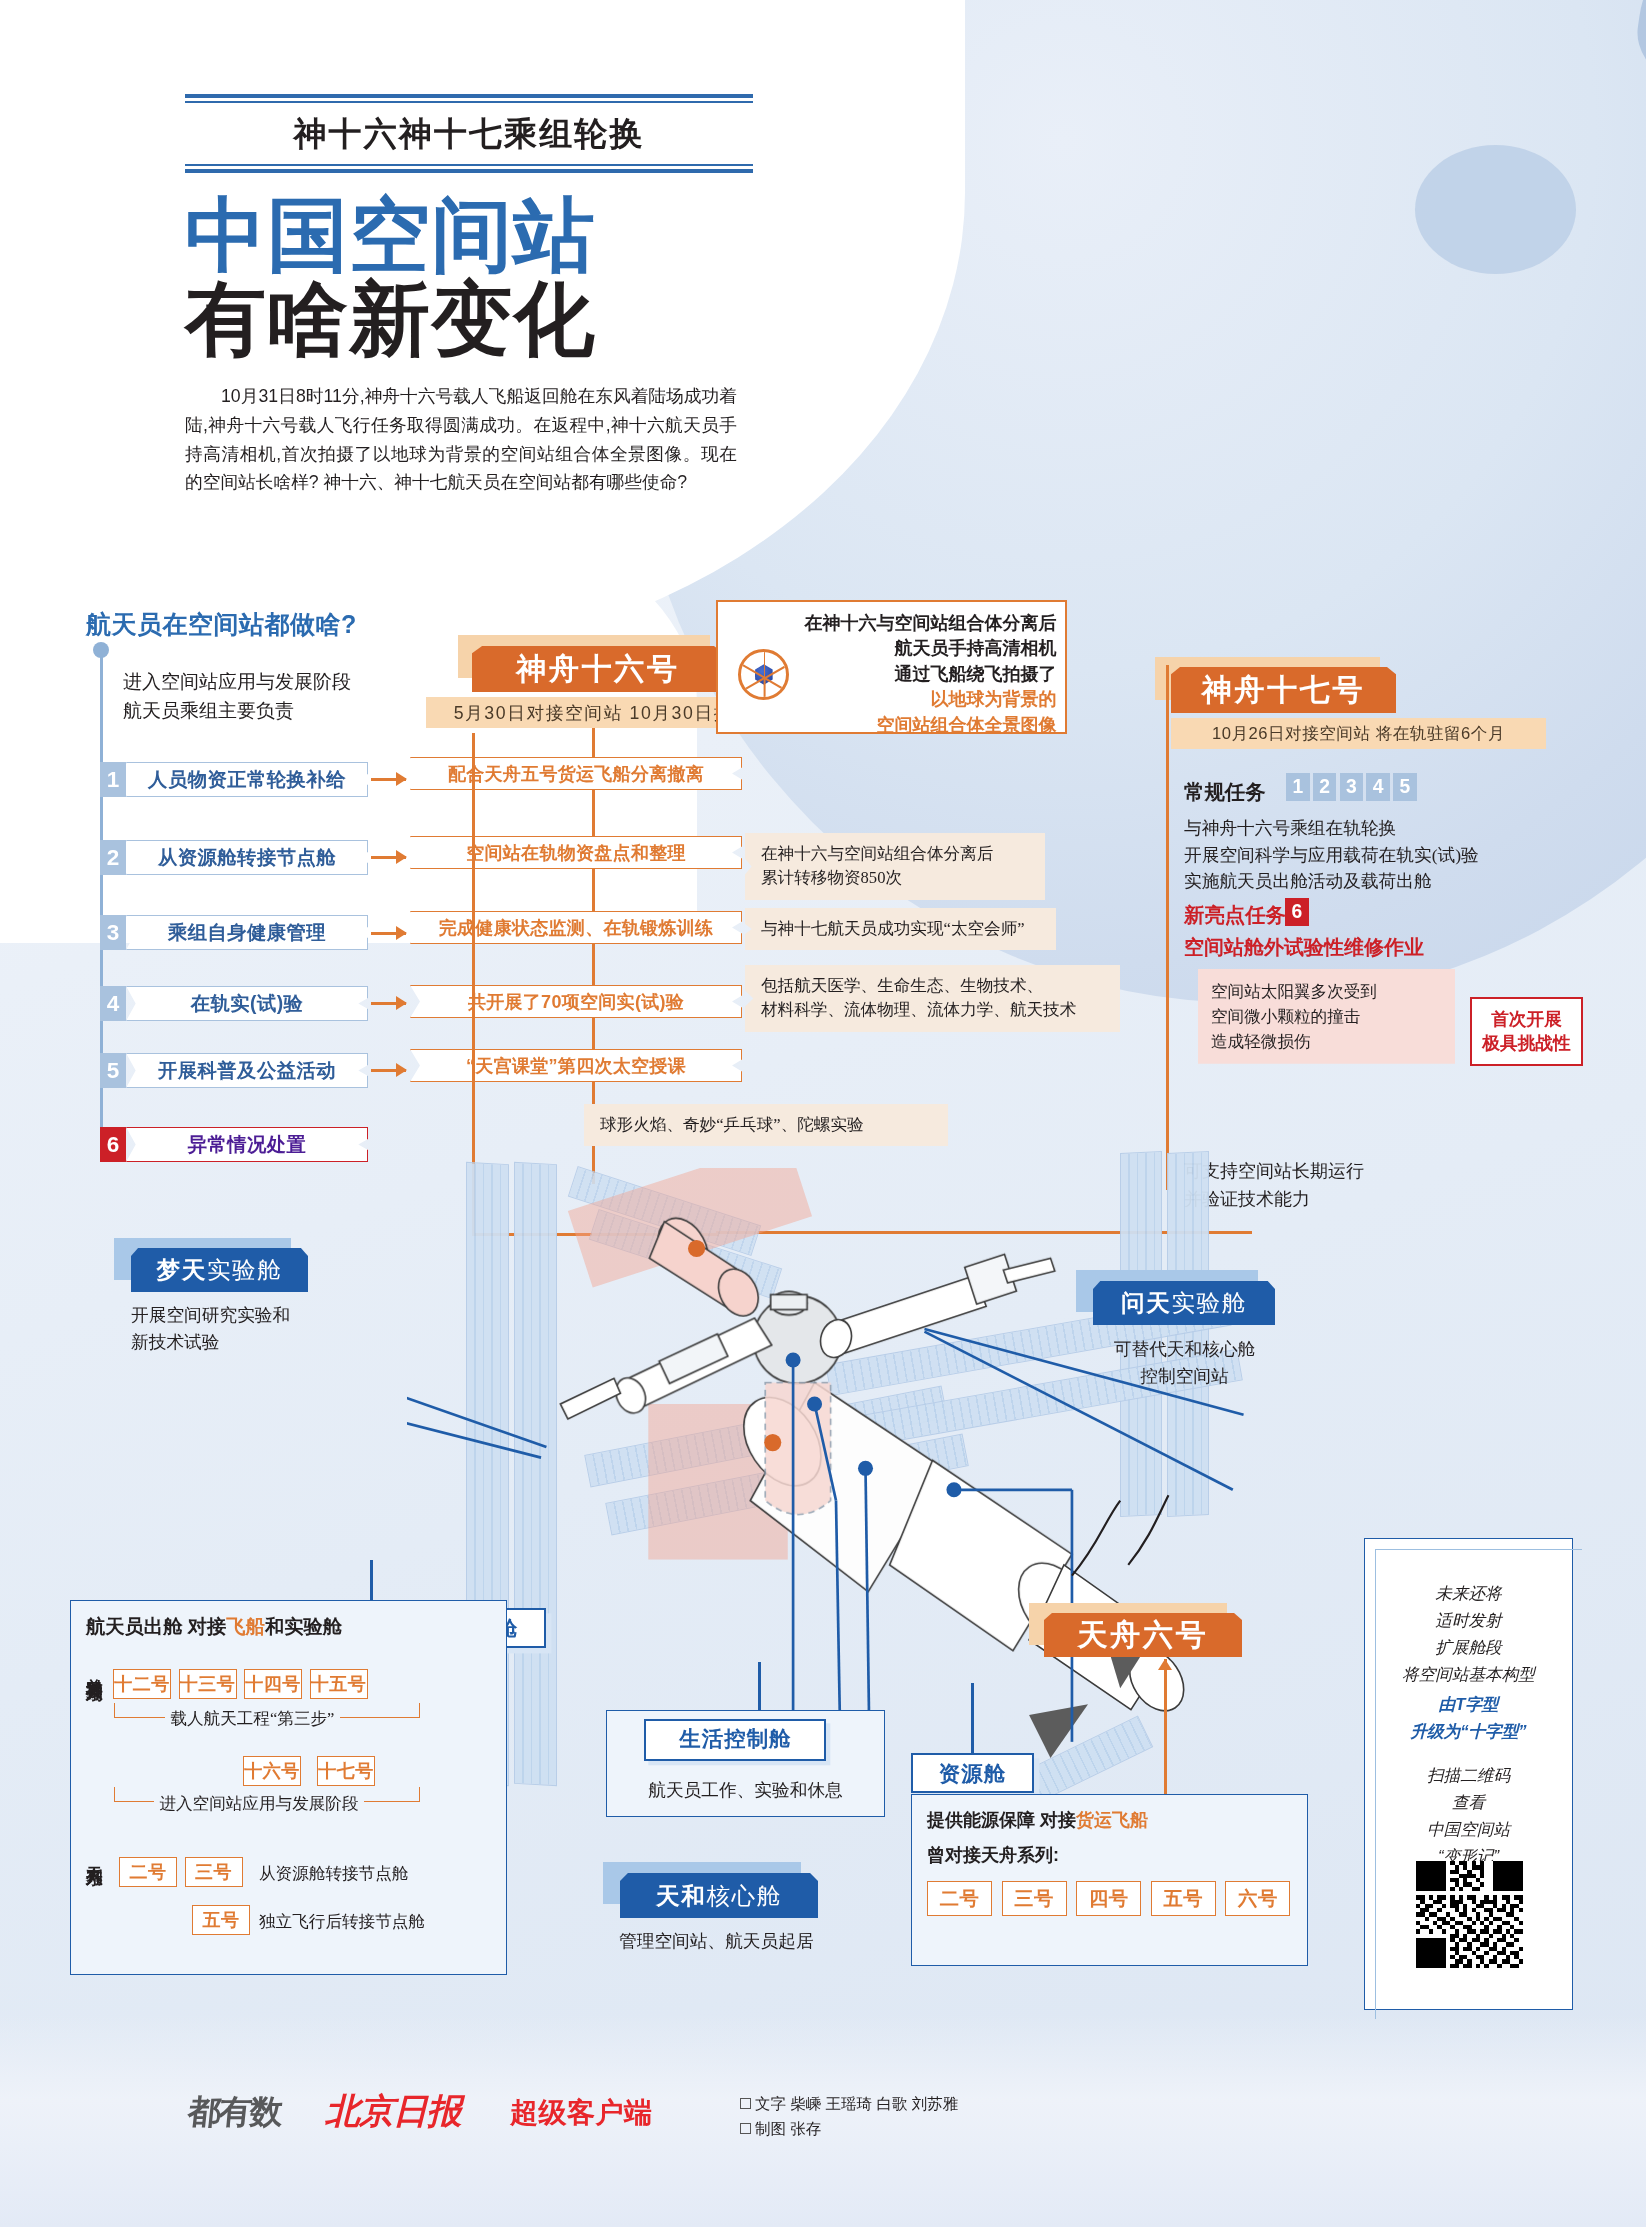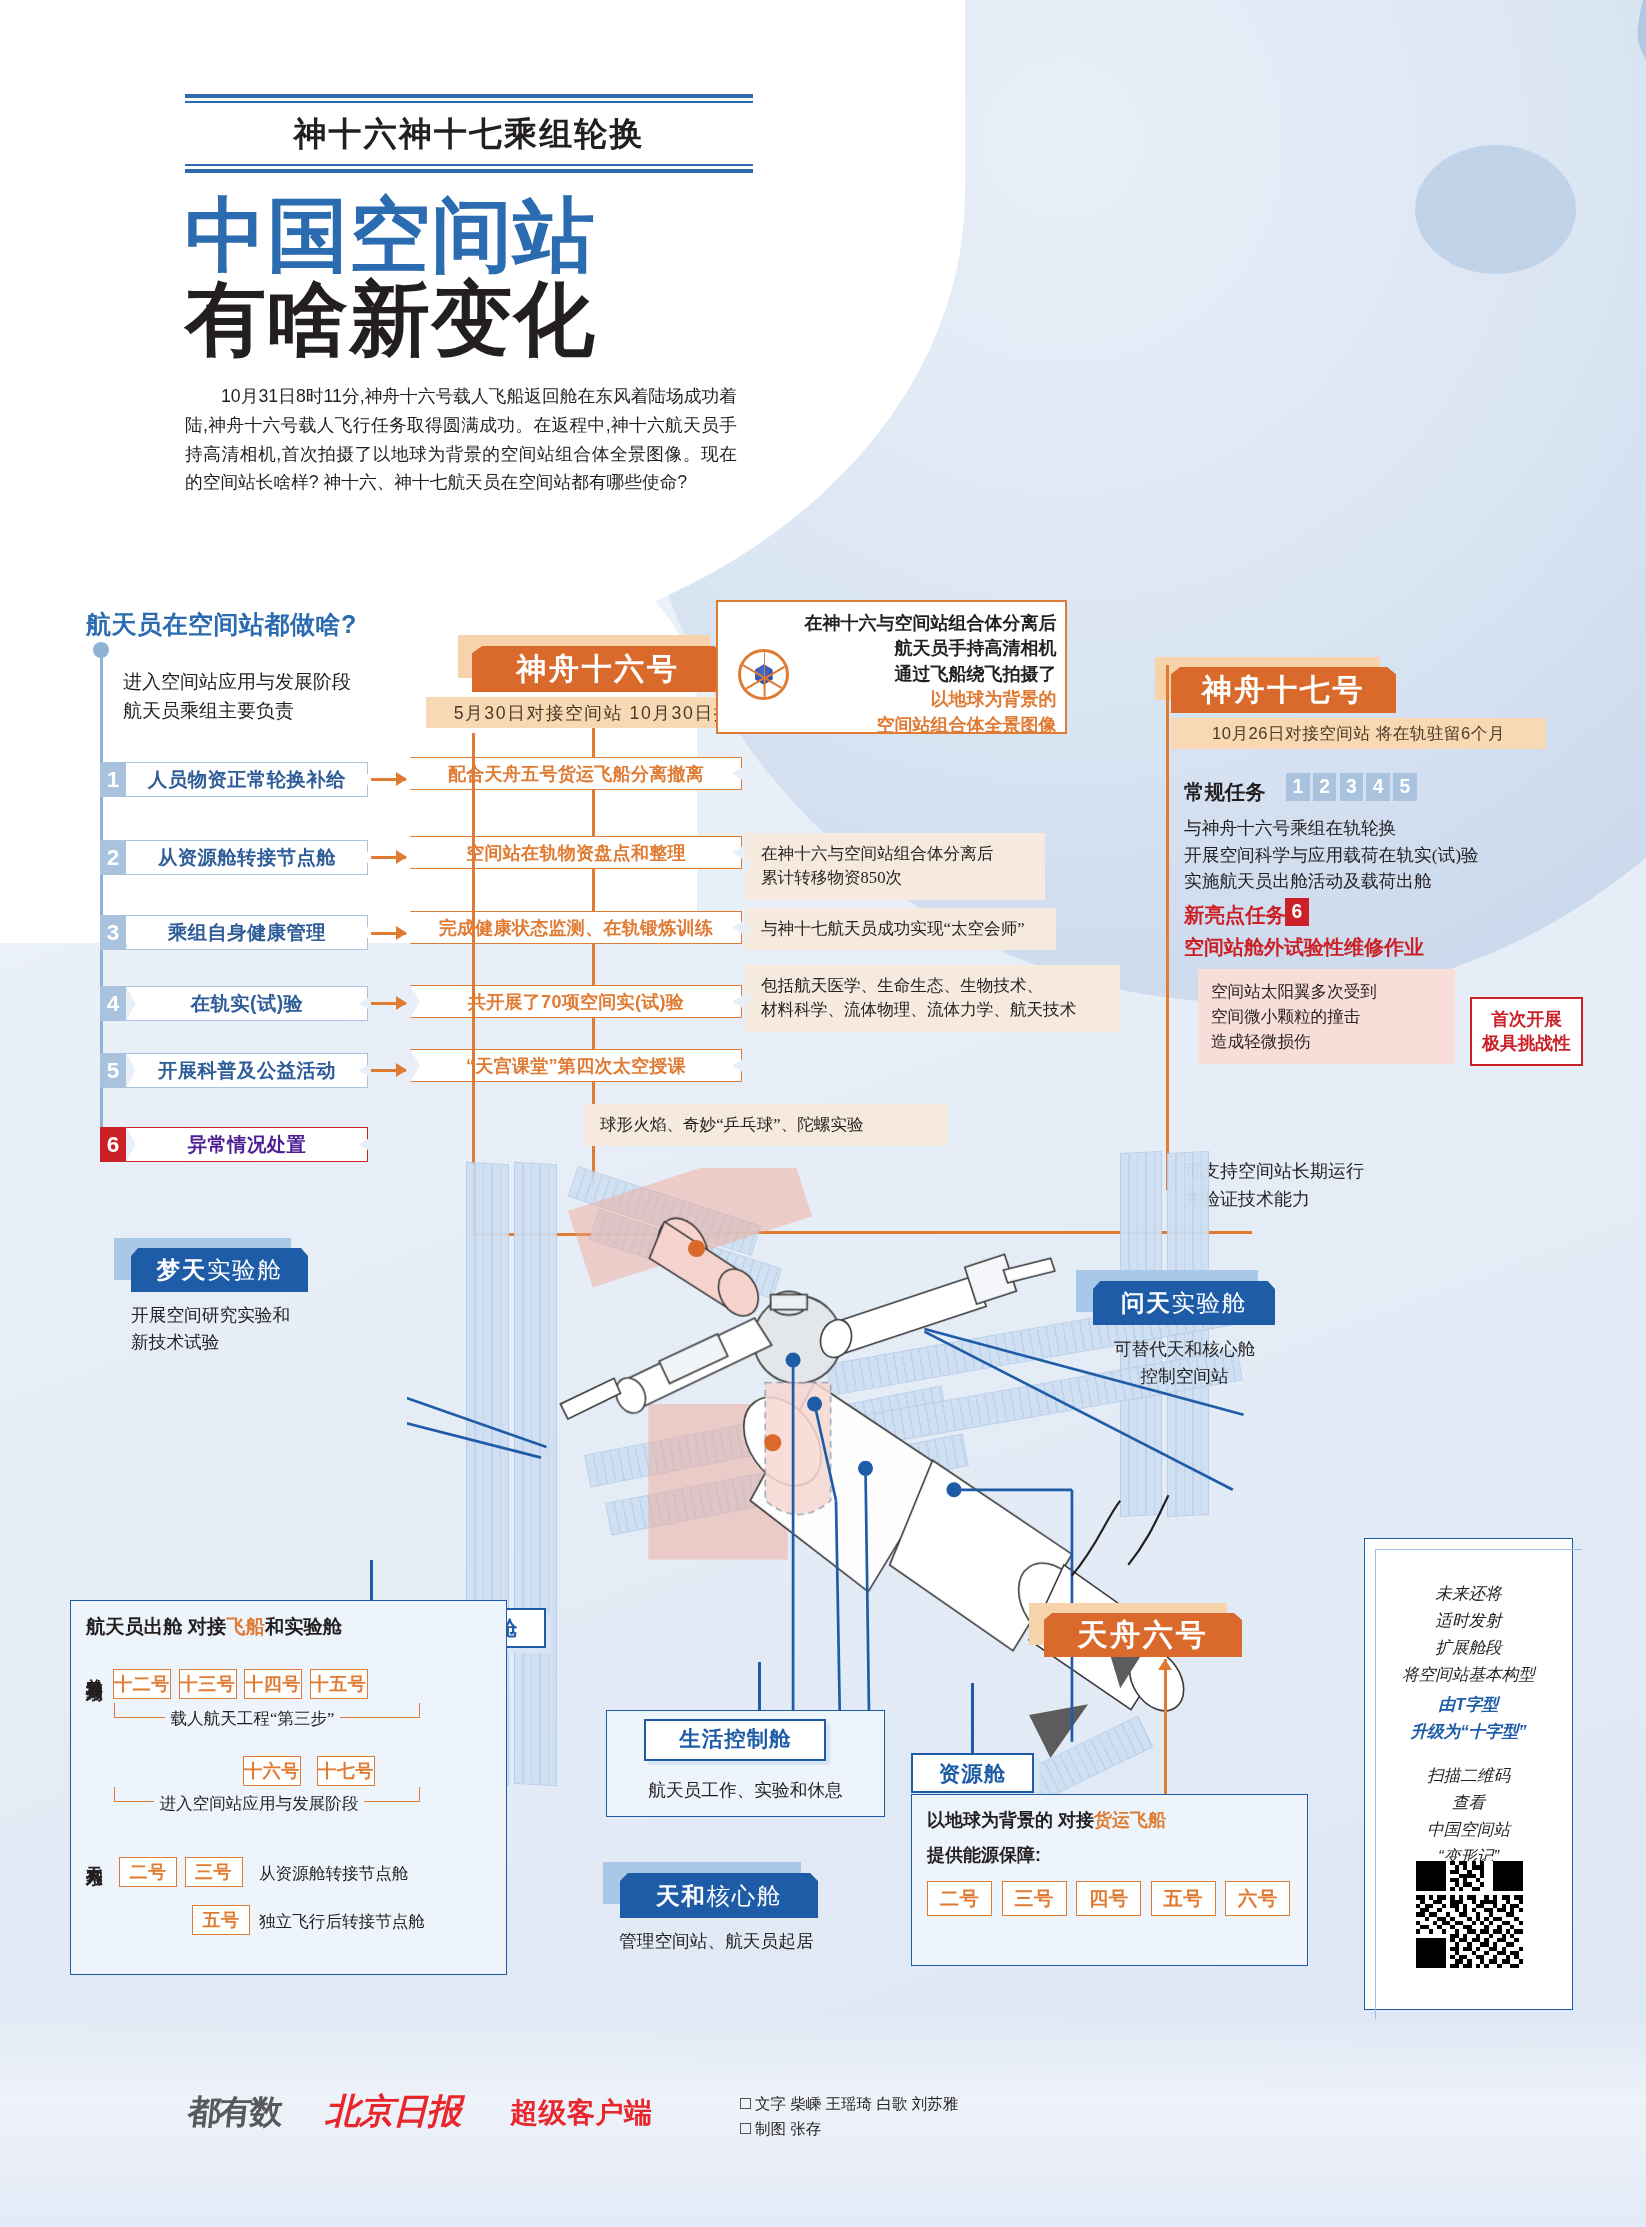--- a/index.html
+++ b/index.html
@@ -622,23 +622,23 @@
     <div style="position:absolute; left:188px; top:262px; font-family:'Liberation Serif',serif; font-size:16.6px; color:#231f20;">从资源舱转接节点舱</div>
 
     <div style="position:absolute; left:121px; top:304px; display:flex; gap:7.5px;">
       <span class="ochip">五号</span>
     </div>
     <div style="position:absolute; left:188px; top:310px; font-family:'Liberation Serif',serif; font-size:16.6px; color:#231f20;">独立飞行后转接节点舱</div>
   </div>
 
   <div class="res-panel">
     <div style="position:absolute; left:15px; top:13px; font-size:18px; font-weight:700; color:#231f20;">
-      <span>以地球为背景的  对接</span><span style="color:#e07b33; font-weight:800;">货运飞船</span>
-    </div>
-    <div style="position:absolute; left:15px; top:48px; font-size:18px; font-weight:700; color:#231f20;">提供能源保障:</div>
+      <span>提供能源保障  对接</span><span style="color:#e07b33; font-weight:800;">货运飞船</span>
+    </div>
+    <div style="position:absolute; left:15px; top:48px; font-size:18px; font-weight:700; color:#231f20;">曾对接天舟系列:</div>
     <div style="position:absolute; left:15px; top:86px; display:flex; gap:9.6px;">
       <span class="ochip" style="width:65px; height:35px; font-size:19.3px;">二号</span>
       <span class="ochip" style="width:65px; height:35px; font-size:19.3px;">三号</span>
       <span class="ochip" style="width:65px; height:35px; font-size:19.3px;">四号</span>
       <span class="ochip" style="width:65px; height:35px; font-size:19.3px;">五号</span>
       <span class="ochip" style="width:65px; height:35px; font-size:19.3px;">六号</span>
     </div>
   </div>
 
   <div class="qr-panel">

